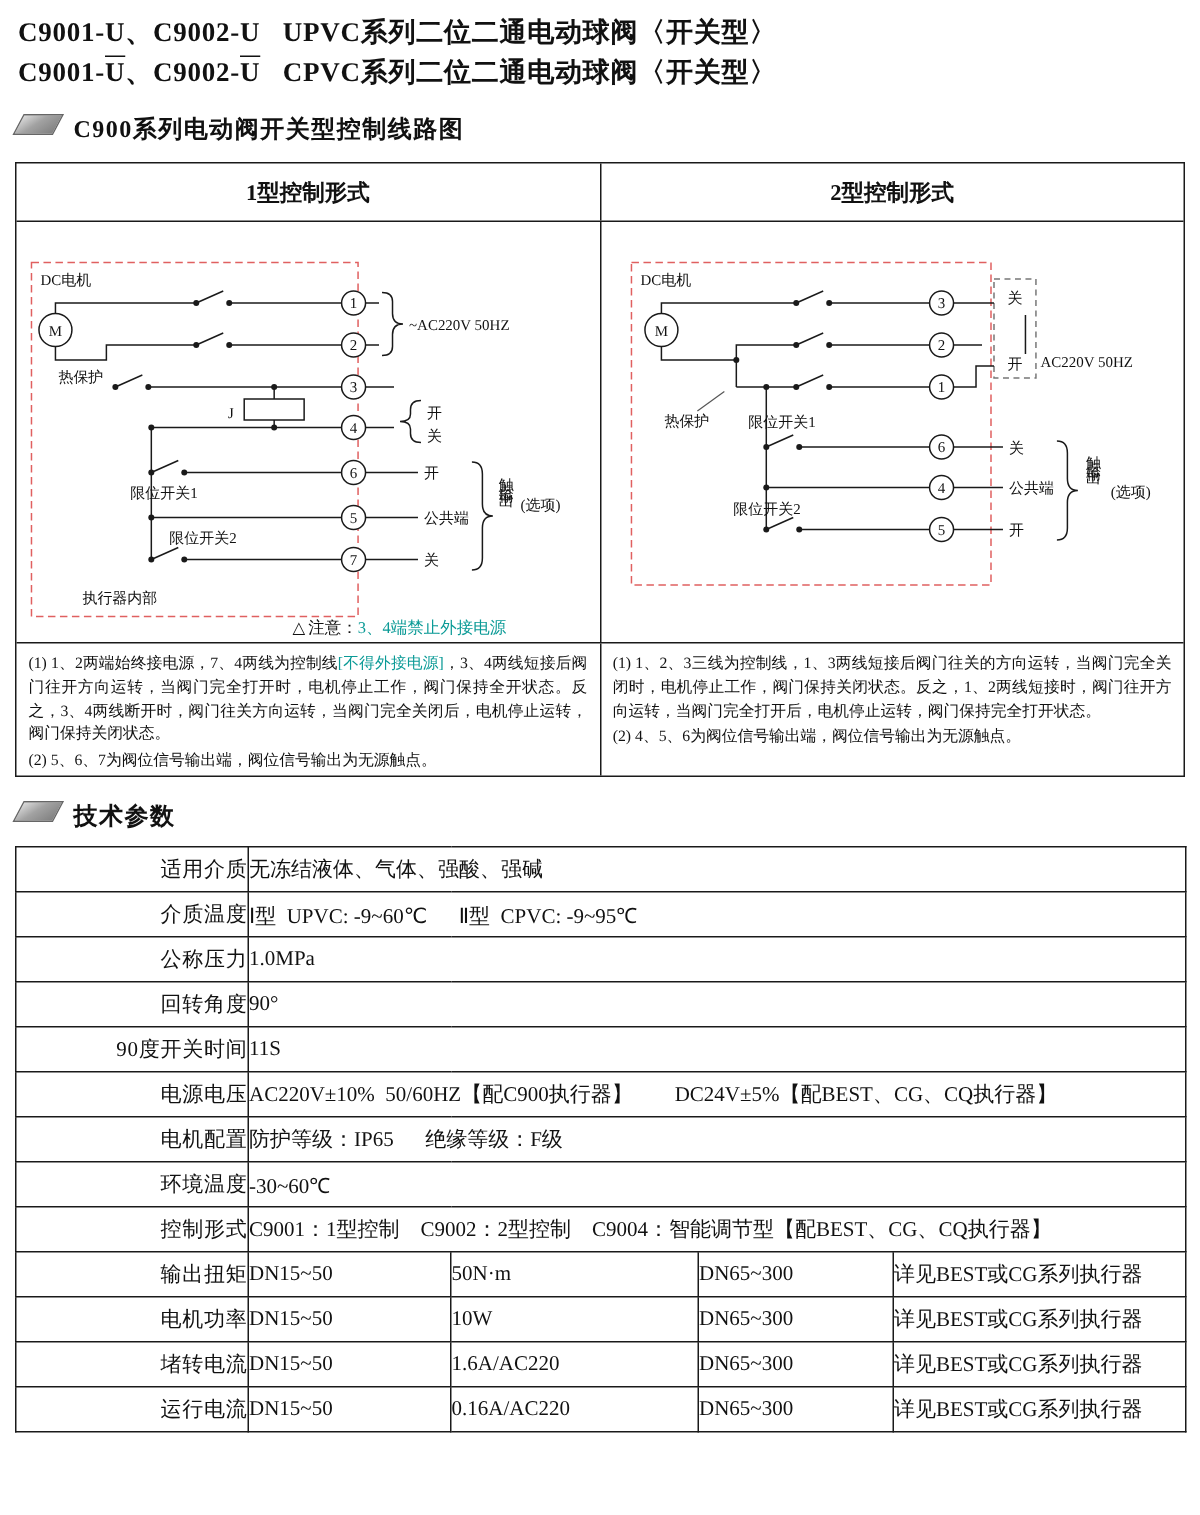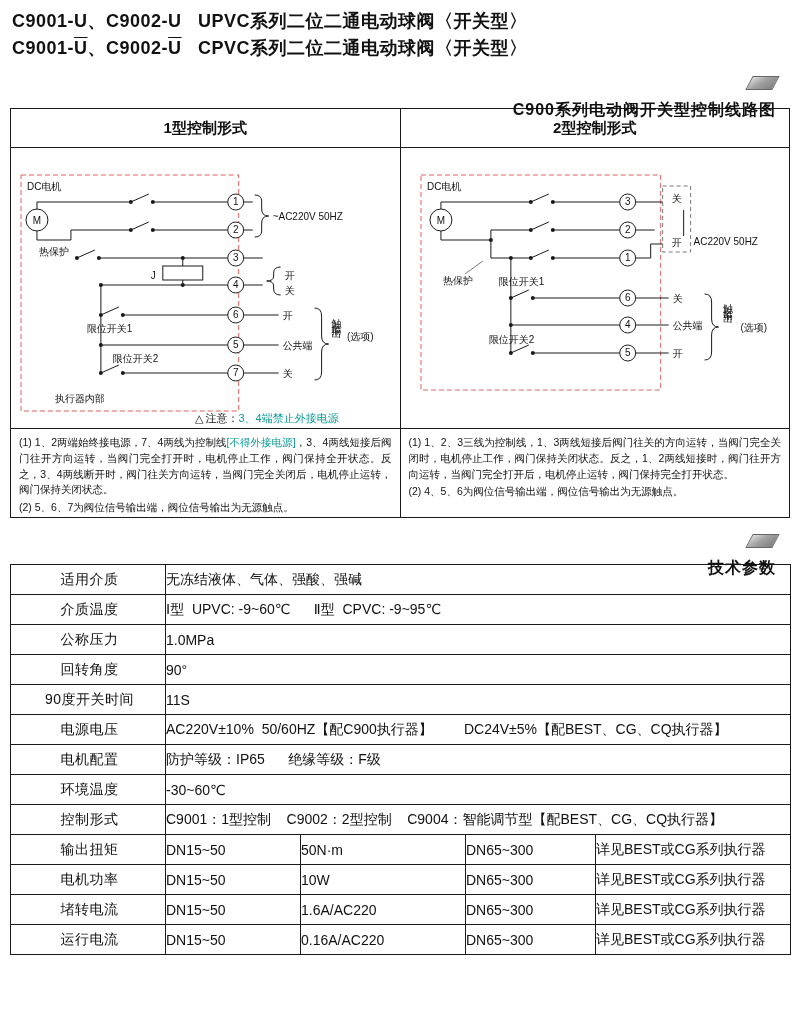--- a/index.html
+++ b/index.html
@@ -2,29 +2,29 @@
 <html style="--dash_red: #e06060; --teal: #0a9a96; --line: #1a1a1a;"><head>
 <meta charset="utf-8">
 <style>
   * { margin:0; padding:0; box-sizing:border-box; }
   html,body { background:#fff; }
   body {
     width:800px; height:1010px;
     font-family:"Liberation Sans","DejaVu Sans",sans-serif;
     color:#111; overflow:hidden;
   }
-  .page { position:relative; width:788px; height:1010px; background:#fff; }
+  .page { position:relative; width:788px; height:1010px; background:#fff;font-family:Liberation Serif, serif; }
 
   
   .titles { padding:8px 12px 0; }
   .title { font-size:18px; font-weight:700; line-height:27px; white-space:pre; letter-spacing:0.5px; }
   .ubar { text-decoration:overline; }
 
   
-  .sec-head { display:flex; align-items:flex-end; gap:10px; margin:14px 12px 0; height:20px;flex-direction:column; }
+  .sec-head { display:flex; align-items:flex-start; gap:10px; margin:14px 12px 0; height:20px; }
   .para-icon {
     width:27px; height:14px; flex:0 0 auto;
     background:linear-gradient(135deg,#dcdcdc 0%,#a2a2a2 45%,#808080 100%);
     border:1px solid #666; transform:skewX(-28deg);
   }
   .sec-title { font-size:16px; font-weight:700; letter-spacing:1px; }
 
   
   .diagram-box { margin:12px 10px 0; border:1px solid var(--line,#1a1a1a); width:780px; }
   .dg-header { display:flex; border-bottom:1px solid var(--line,#1a1a1a); }
@@ -55,21 +55,21 @@
   .dot  { fill:var(--line,#1a1a1a); }
   .node-c, .term { stroke:var(--line,#1a1a1a); stroke-width:1; fill:#fff; }
   svg text { fill:#111; font-family:inherit; }
   .lab { font-size:10px; }
   .tn  { font-size:10px; text-anchor:middle; }
   .mid { text-anchor:middle; }
 
   
   .spec-table { width:780px; margin:10px 10px 0; border-collapse:collapse; table-layout:fixed; }
   .spec-table td { border:1px solid var(--line,#1a1a1a); height:30px; font-size:14px; vertical-align:middle; overflow:hidden; }
-  td.lbl { padding-left:3px; text-align:center; letter-spacing:0.5px; }
+  td.lbl { padding-left:3px; text-align:right; letter-spacing:0.5px; }
   td.val { white-space:pre; }
 </style>
 </head>
 <body>
 
 <div class="page">
 
   <div class="titles">
     <div class="title">C9001-U、C9002-U   UPVC系列二位二通电动球阀〈开关型〉</div>
     <div class="title"><span>C9001-</span><span class="ubar">U</span><span>、C9002-</span><span class="ubar">U</span><span>   CPVC系列二位二通电动球阀〈开关型〉</span></div>

